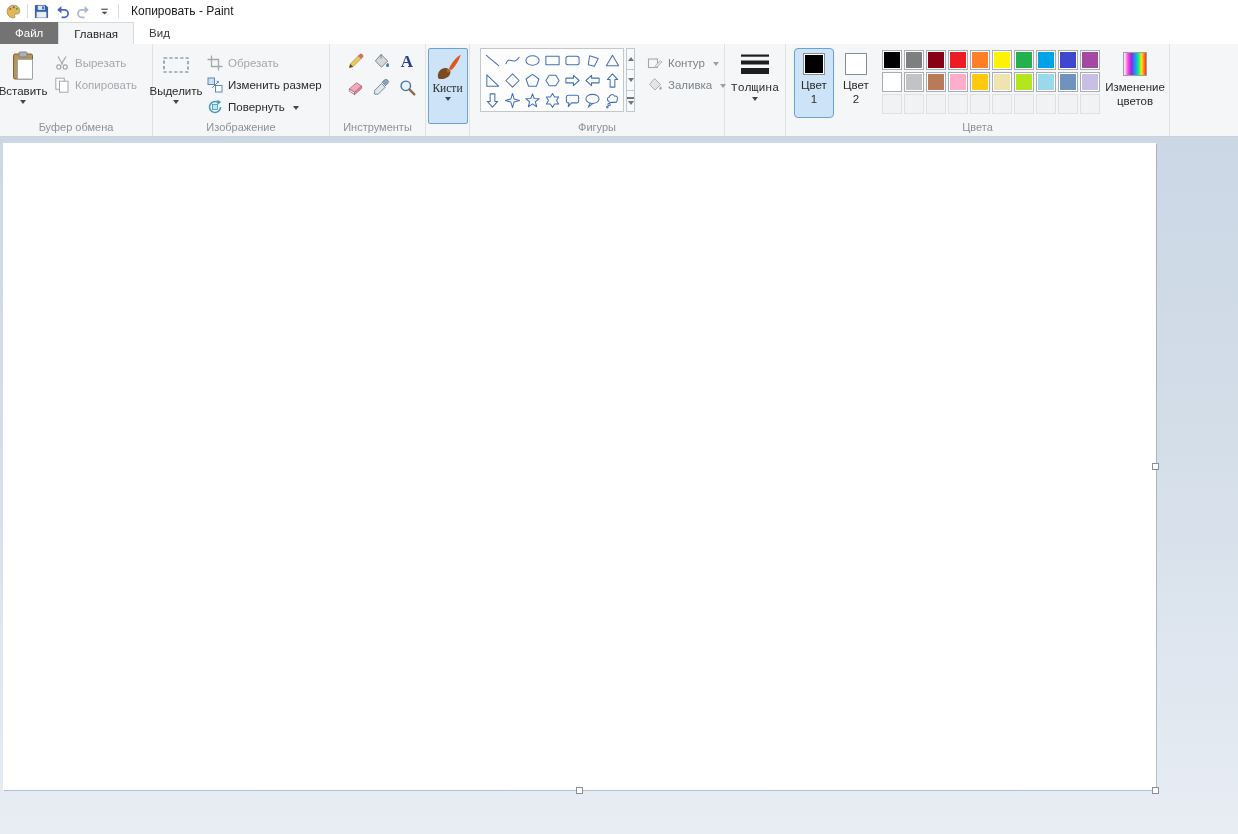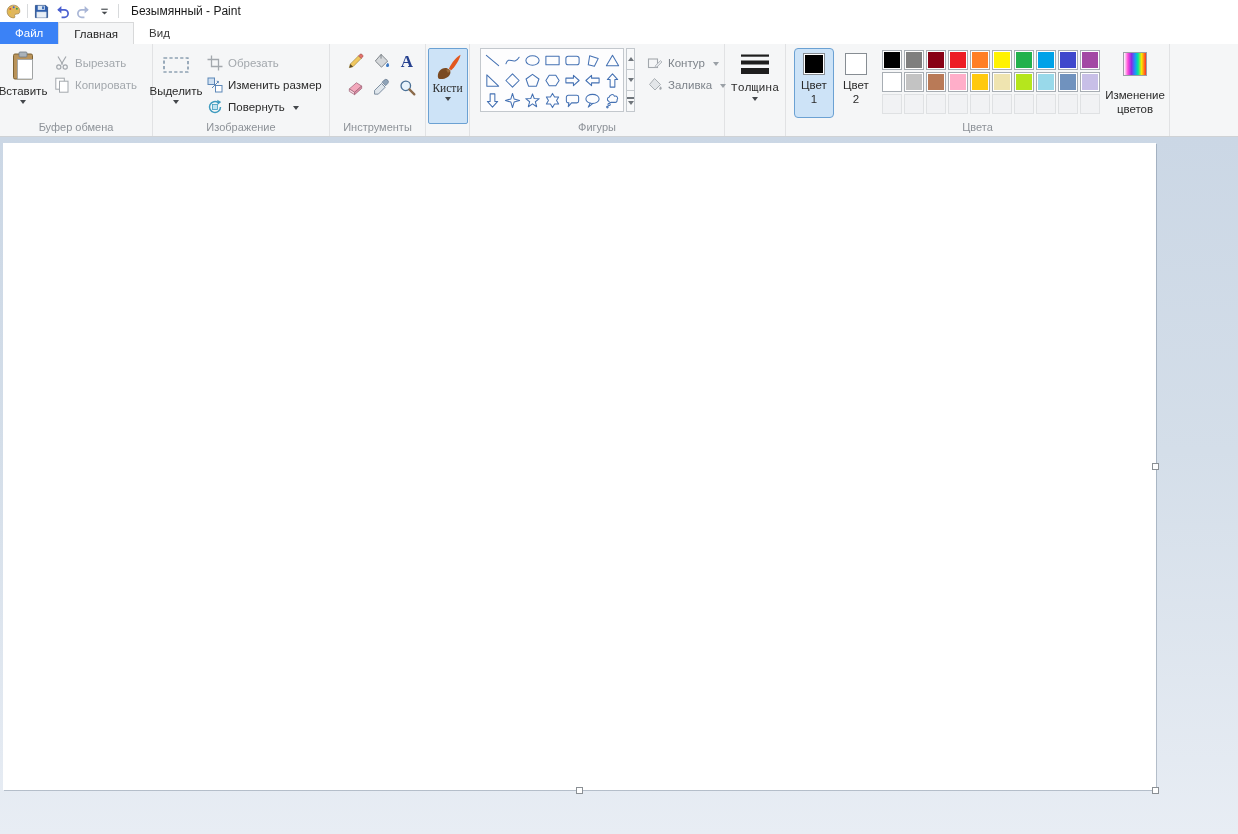--- a/index.html
+++ b/index.html
@@ -12,21 +12,21 @@
   .qat { display:flex; align-items:center; height:100%; }
   .qat-btn { width:21px; height:19px; display:flex; align-items:center; justify-content:center; }
   .qat-btn svg { width:15px; height:15px; display:block; }
   .qat-btn.wide svg { width:13px; height:13px; }
   .vsep { width:1px; height:14px; background:#d8dadc; margin:0 3px; }
   .title-text { font-size:12px; color:#1a1a1a; margin-left:9px; white-space:nowrap; }
 
   
   .tabstrip { height:22px; display:flex; background:#ffffff; align-items:stretch; }
   .tab { padding:0 15px; display:flex; align-items:center; justify-content:center; font-size:11.5px; color:#3a3a3a; cursor:default; }
-  .tab-file { background:#3b82f6; color:#ffffff; min-width:54px; }
+  .tab-file { background:#737373; color:#ffffff; min-width:54px; }
   .tab-active { background:#f5f6f7; border:1px solid #d8d9da; border-bottom:none; color:#1e1e1e; }
 
   
   .ribbon { height:93px; background:#f5f6f7; border-bottom:1px solid #cfd2d5; display:flex; }
   .group { position:relative; border-right:1px solid #e1e2e4; height:100%; flex:none; }
   .g-body { display:flex; padding-top:4px; }
   .group-label { position:absolute; bottom:3px; left:0; right:0; text-align:center; font-size:11px; color:#8d9298; white-space:nowrap; }
   .big-btn { width:46px; display:flex; flex-direction:column; align-items:center; padding-top:3px;text-align:right; }
   .big-btn .lbl { font-size:11.5px; color:#2b2b2b; margin-top:4px; }
   .caret { width:0; height:0; border-left:3.5px solid transparent; border-right:3.5px solid transparent; border-top:4px solid #43474b; margin-top:3px; }
@@ -78,21 +78,21 @@
   .g-colors { width:384px; }
   .colors-body { display:flex; padding:4px 0 0 8px; align-items:flex-start; }
   .color-big { width:40px; height:70px; display:flex; flex-direction:column; align-items:center; padding-top:4px;
                border:1px solid transparent; border-radius:4px; margin-right:2px; }
   .color-big.selected { background:#cde3f7; border-color:#6ba1d3; }
   .color-swatch { width:22px; height:22px; border:1px solid #878d93; box-shadow:inset 0 0 0 1px #ffffff; }
   .color-big .lbl { font-size:11.5px; color:#2b2b2b; text-align:center; line-height:1.25; margin-top:3px; width:32px; }
   .palette { display:grid; grid-template-columns:repeat(10,22px); grid-auto-rows:22px; margin-left:4px; margin-top:2px; }
   .swatch { width:20px; height:20px; border:1px solid #a7adb3; box-shadow:inset 0 0 0 1px #ffffff; }
   .swatch.empty { border-color:#dfe1e3; background:#f1f2f4; box-shadow:none; }
-  .edit-colors { width:58px; margin-left:4px; display:flex; flex-direction:column; align-items:center; padding-top:4px;gap:8px; }
+  .edit-colors { width:58px; margin-left:4px; display:flex; flex-direction:column; align-items:center; padding-top:4px; }
   .rainbow { width:24px; height:24px; border:1px solid #9aa0a6;
              background:linear-gradient(90deg,#ffffff 0%,#ff4bd8 18%,#8a2be2 34%,#1e90ff 50%,#00e5a0 64%,#ffe600 80%,#ff2d2d 100%); }
   .edit-colors .lbl { font-size:11.5px; color:#2b2b2b; text-align:center; line-height:1.25; margin-top:4px; }
 
   
   .canvas-area { position:absolute; top:137px; left:0; right:0; bottom:0;
                  background:linear-gradient(180deg,#cbd7e5 0%,#d4dee9 45%,#e8edf4 100%); }
   .canvas { position:absolute; left:3px; top:6px; width:1153px; height:647px; background:#ffffff;
             box-shadow:1px 1px 0 rgba(90,105,125,0.35); }
   .handle { position:absolute; width:7px; height:7px; background:#ffffff; border:1px solid #8a8f94; }
@@ -138,21 +138,21 @@
           </svg>
         </span>
       <span class="qat-btn wide">
           <svg viewBox="0 0 16 16">
             <rect x="4" y="4.5" width="8" height="1.4" fill="#45494d"></rect>
             <path d="M4.5 8.2 L8 11.7 L11.5 8.2 Z" fill="#45494d"></path>
           </svg>
         </span>
       <span class="vsep"></span>
     </div>
-    <span class="title-text">Безымянный - Paint</span>
+    <span class="title-text">Копировать - Paint</span>
   </div>
 
   <div class="tabstrip">
     <div class="tab tab-file">Файл</div>
     <div class="tab tab-active">Главная</div>
     <div class="tab">Вид</div>
   </div>
 
   <div class="ribbon">
 

